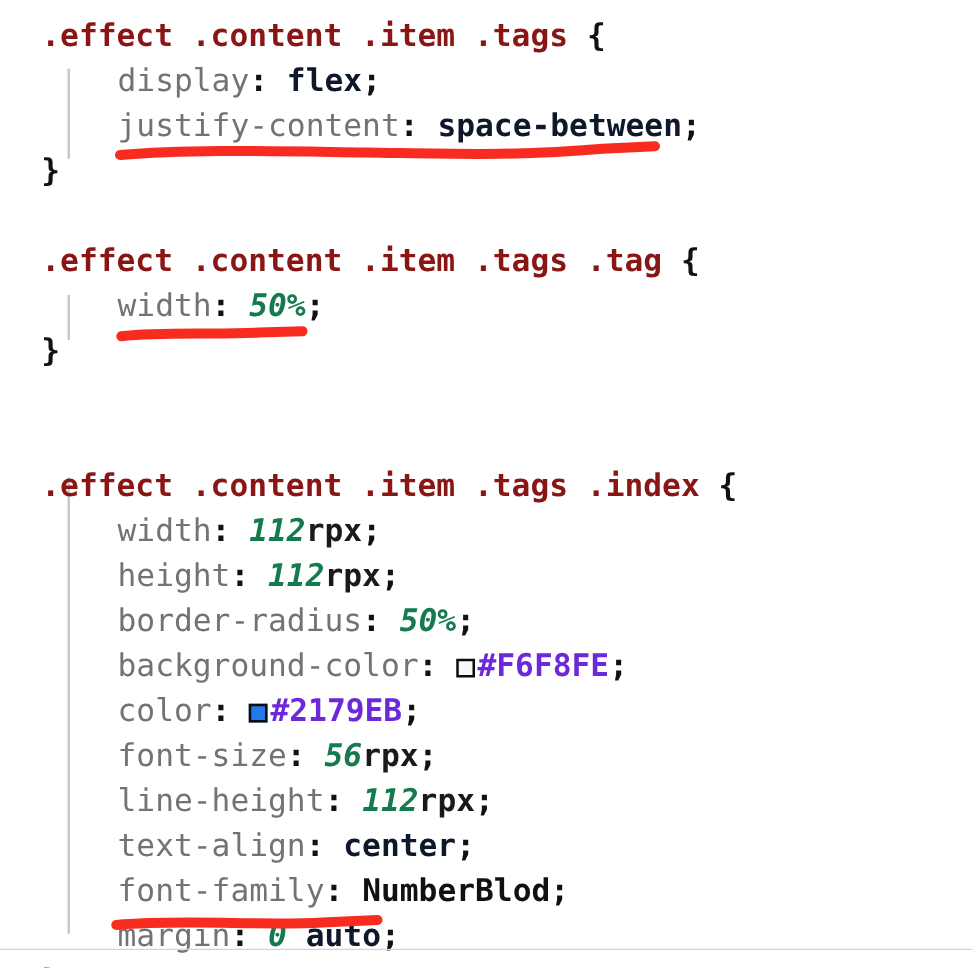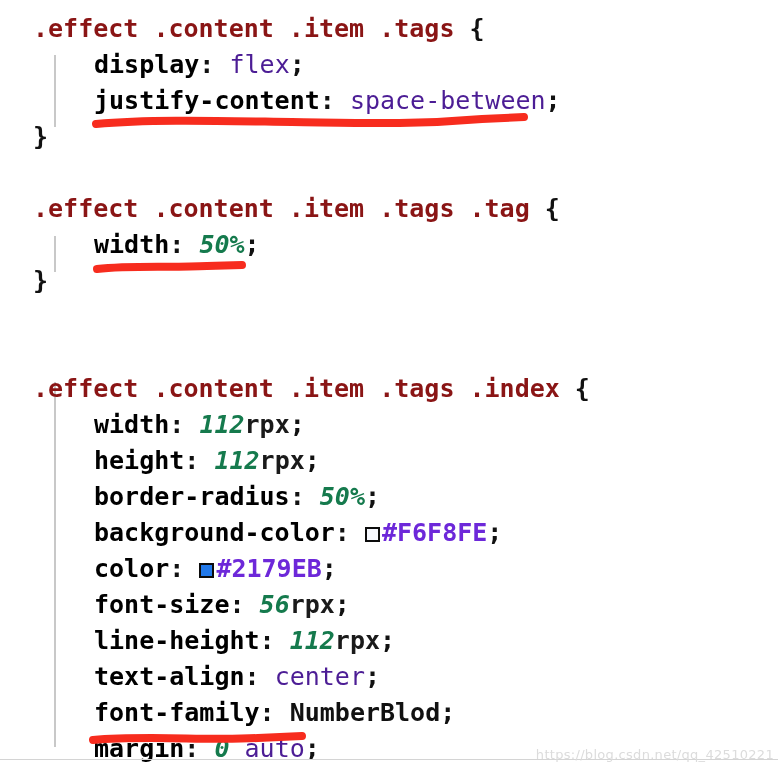--- a/index.html
+++ b/index.html
@@ -23,23 +23,23 @@
     line-height:36px;
     letter-spacing:0px;
     white-space:pre;
   }
   .line { height:36px; position:relative; }
   .ind  { display:inline-block; width:33px; }
   .ind2 { display:inline-block; width:94px; }
 
   
   .sel   { color:#8a1515; font-weight:600; }
-  .prop  { color:#000000; font-weight:700; }
+  .prop  { color:#737373; font-weight:400; }
   .punc  { color:#111111; font-weight:600; }
-  .kw    { color:#4c1d95; font-weight:400; }
+  .kw    { color:#0f172a; font-weight:700; }
   .num   { color:#157a4d; font-weight:600;font-style:italic; }
   .unit  { color:#1a1a1a; font-weight:600;margin-top:20px; }
   .plain { color:#111111; font-weight:600;margin-top:32px; }
   .brace { color:#111111; font-weight:700; }
   .hexv  { color:#6d28d9; font-weight:700; }
 
   
   .swatch {
     display:inline-block;
     width:15px; height:15px;
@@ -100,14 +100,13 @@
     </svg>
   </div>
 
   <div class="anno" style="left:88px; top:730px;">
     <svg width="230" height="20" viewBox="0 0 230 20">
       <path d="M5 10 C 60 5, 120 11, 170 8 L 214 6" stroke="#F72C1E" stroke-width="8" fill="none" stroke-linecap="round"></path>
     </svg>
   </div>
 
   <div class="hrule"></div>
-  <div class="watermark">https://blog.csdn.net/qq_42510221</div>
 </div>
 
 </body></html>

